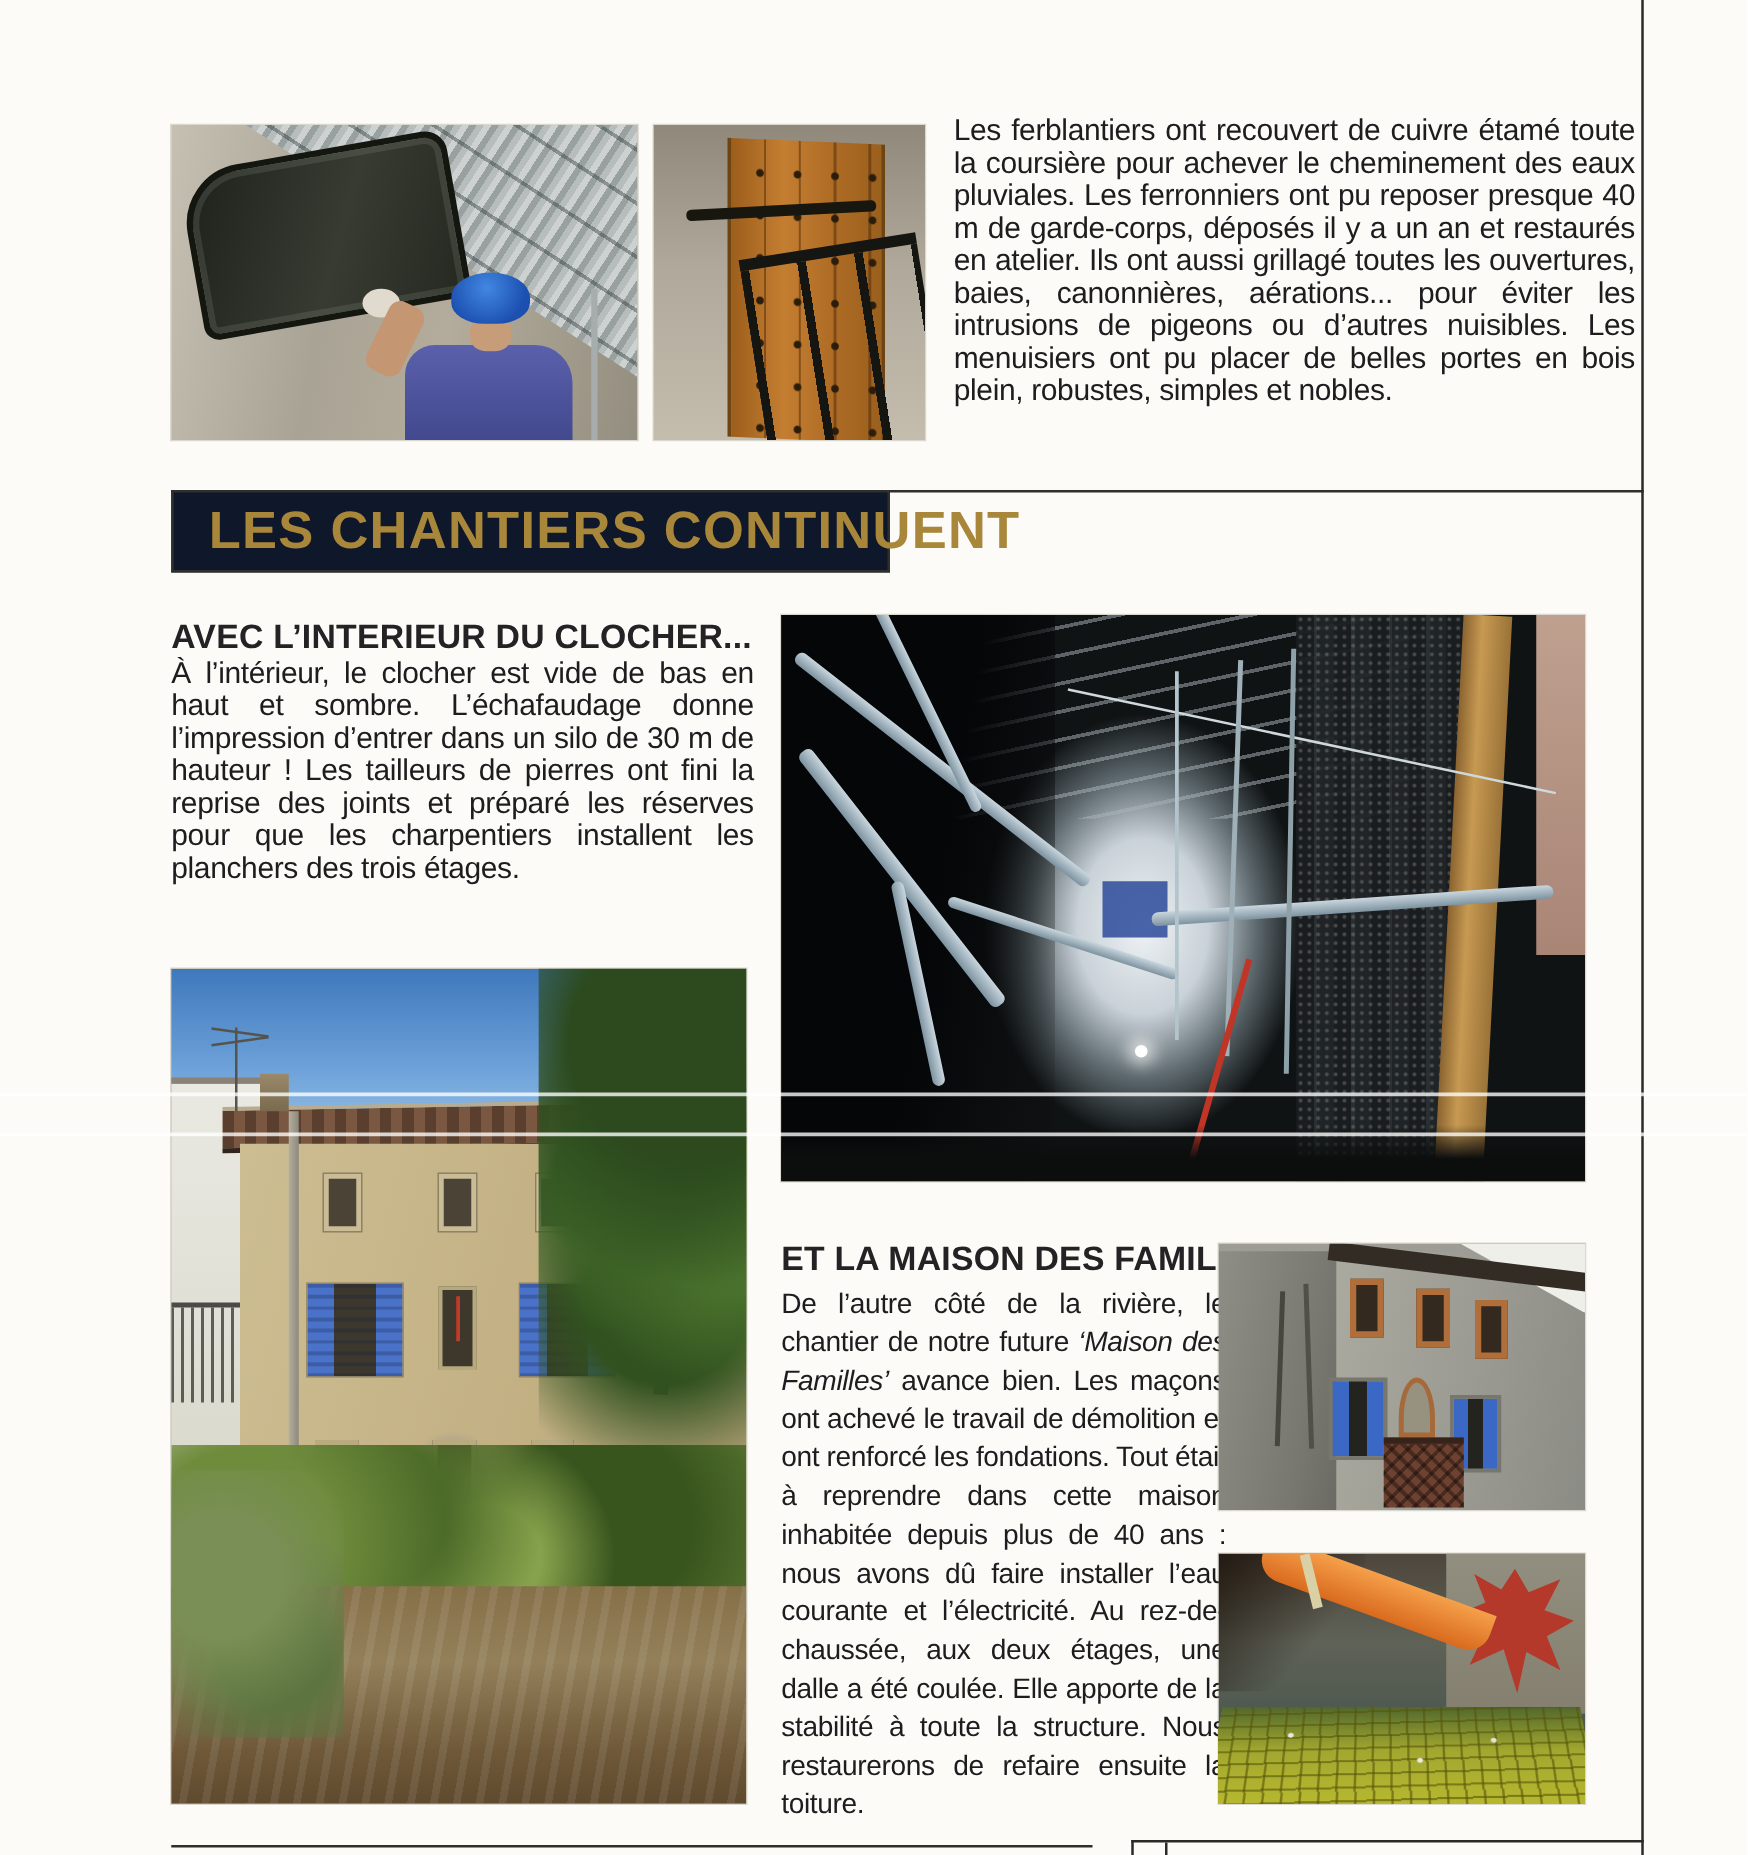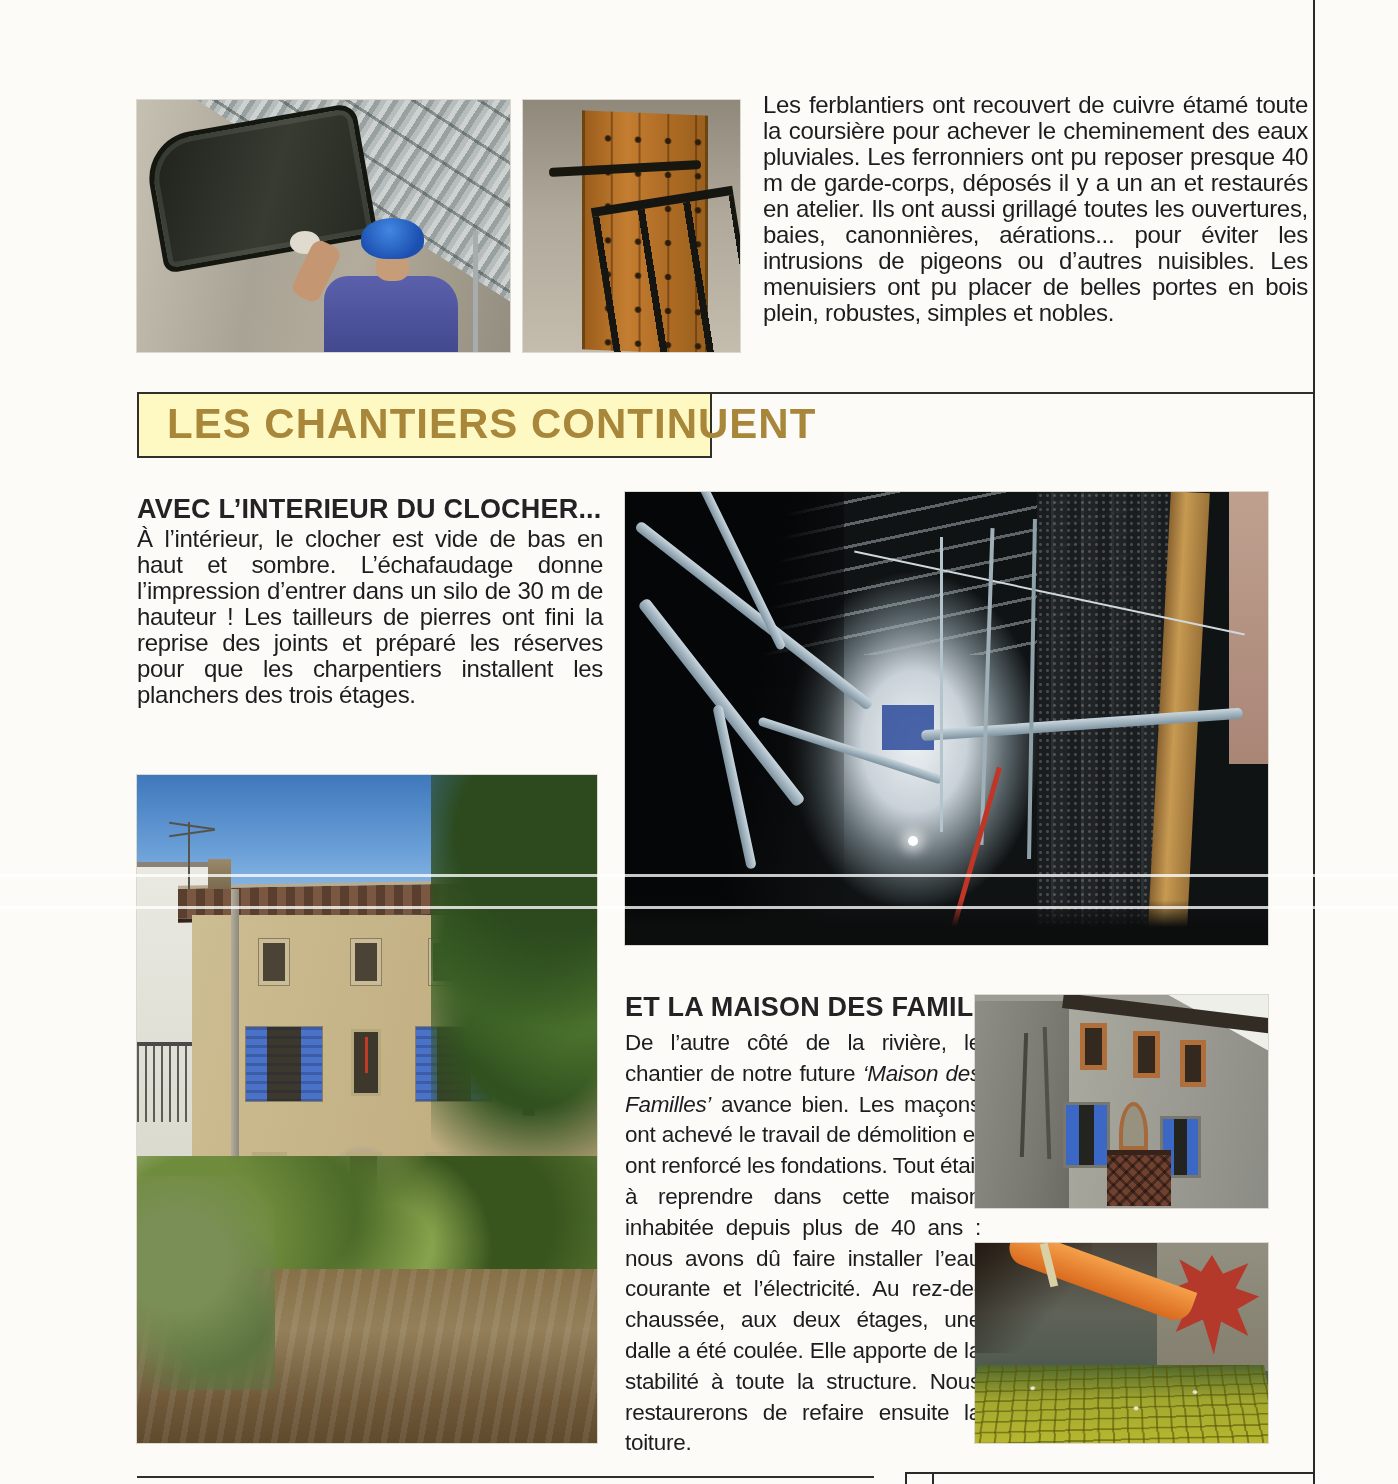--- a/index.html
+++ b/index.html
@@ -27,21 +27,21 @@
     position: absolute;
     font-size: 27px; font-weight: 700; color: #232325;
     letter-spacing: 0.2px; white-space: nowrap;
   }
   .clocher-h { left: 137px; top: 494px; }
   .maison-h  { left: 625px; top: 992px; }
   
   .rule-main { position:absolute; left:137px; top:392px; width:1178px; height:2px; background:#2f2f2b; }
   .banner-box {
     position:absolute; left:137px; top:392px; width:575px; height:66px;
-    border:2px solid #2f2f2b; background:#fef9c3;
+    border:2px solid #2f2f2b; background:#0f172a;
   }
   .banner-box span {
     display:block; padding-left:28px; line-height:60px;
     font-size:42px; font-weight:700; letter-spacing:1px;
     color:#a8863a; white-space:nowrap;
   }
   .page-border-right { position:absolute; left:1313px; top:0; width:2px; height:1473px; background:#2a2a28; }
   .rule-bottom { position:absolute; left:137px; top:1476px; width:737px; height:2px; background:#2f2f2b; }
   .footer-box {
     position:absolute; left:905px; top:1472px; width:410px; height:12px;

